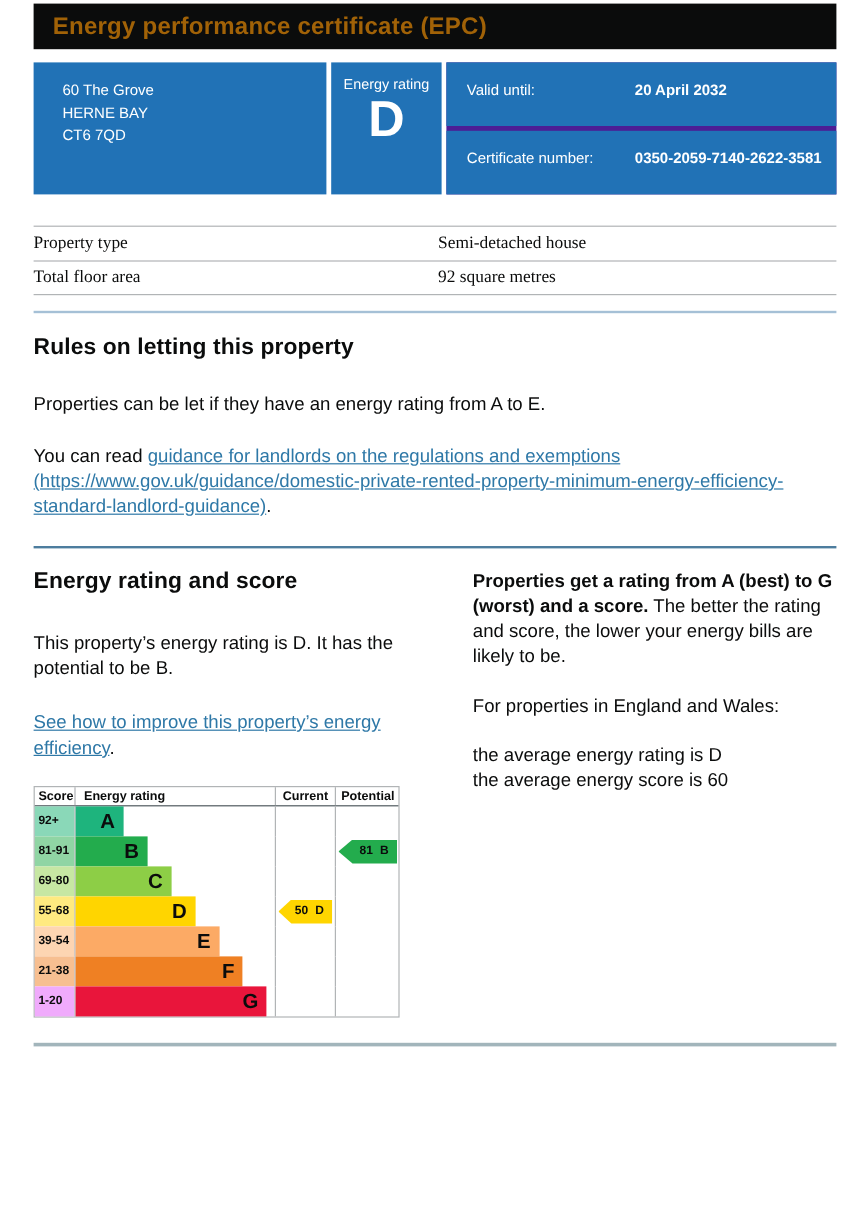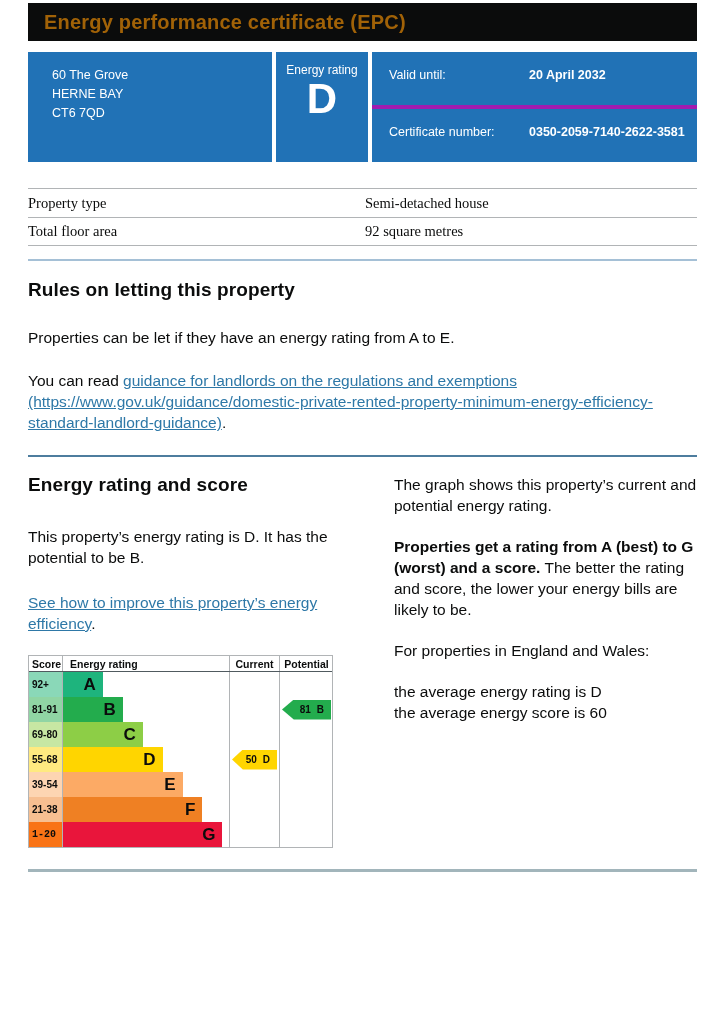--- a/index.html
+++ b/index.html
@@ -11,21 +11,21 @@
   .header-bar { background:#0b0c0c; color:#a16207; height:38px; display:flex; align-items:center; padding-left:16px; }
   .header-bar h1 { font-size:20px; font-weight:bold; letter-spacing:.2px; }
 
   
   .summary { margin-top:11px; height:110px; display:flex; gap:4px; }
   .panel { background:#2172b6; color:#ffffff; }
   .panel-address { width:244px; padding:14px 24px; font-size:12.5px; line-height:1.5; }
   .panel-rating { width:92px; display:flex; flex-direction:column; align-items:center; padding-top:11px; }
   .panel-rating .rating-label { font-size:12px; }
   .panel-rating .rating-letter { font-size:42px; font-weight:bold; line-height:1.05; }
-  .panel-details { flex:1; display:flex; flex-direction:column; gap:4px; background:#a21caf; }
+  .panel-details { flex:1; display:flex; flex-direction:column; gap:4px; background:#4c1d95; }
   .detail-cell { background:#2172b6; flex:1; display:grid; grid-template-columns:140px 1fr; padding:15px 12px 8px 17px; font-size:12.5px; line-height:1.35; }
   .detail-value { font-weight:bold; }
 
   
   .prop-table { margin-top:26px;font-family:Liberation Serif, serif; }
   .prop-row { display:grid; grid-template-columns:337px 1fr; height:29px; align-items:center; border-top:1px solid #b1b4b6; font-size:14.5px; }
   .prop-row:last-child { border-bottom:1px solid #b1b4b6; }
 
   .rule-lightblue { border:none; border-top:2px solid #a5c0d6; margin-top:13px; }
   .rule-steel { border:none; border-top:2px solid #4d7d9e; margin-top:22px; }
@@ -192,35 +192,34 @@
               <div class="epc-score" style="background: rgb(247, 191, 145);">21-38</div>
               <div class="epc-barcell">
                 <div class="epc-bar" style="width: 84%; background: rgb(239, 128, 35);">
                   <span class="epc-letter">F</span>
                 </div>
               </div>
               <div class="epc-cur"></div>
               <div class="epc-pot"></div>
             </div>
             <div class="epc-row">
-              <div class="epc-score" style="background: #f97316; font-family: Liberation Mono, monospace;">1-20</div>
+              <div class="epc-score" style="background: #f0abfc;">1-20</div>
               <div class="epc-barcell">
                 <div class="epc-bar" style="width: 96%; background: rgb(233, 21, 59);">
                   <span class="epc-letter">G</span>
                 </div>
               </div>
               <div class="epc-cur"></div>
               <div class="epc-pot"></div>
             </div>
           </div>
       </div>
     </div>
 
     <div class="col-right">
-      <p class="body-text rp">The graph shows this property’s current and potential energy rating.</p>
       <p class="body-text rp rp-bold-lead"><b>Properties get a rating from A (best) to G (worst) and a score.</b><span> The better the rating and score, the lower your energy bills are likely to be.</span></p>
       <p class="body-text rp">For properties in England and Wales:</p>
       <p class="body-text">
         <span>the average energy rating is D</span><br>
         <span>the average energy score is 60</span>
       </p>
     </div>
   </div>
 
   <hr class="rule-bottom">

